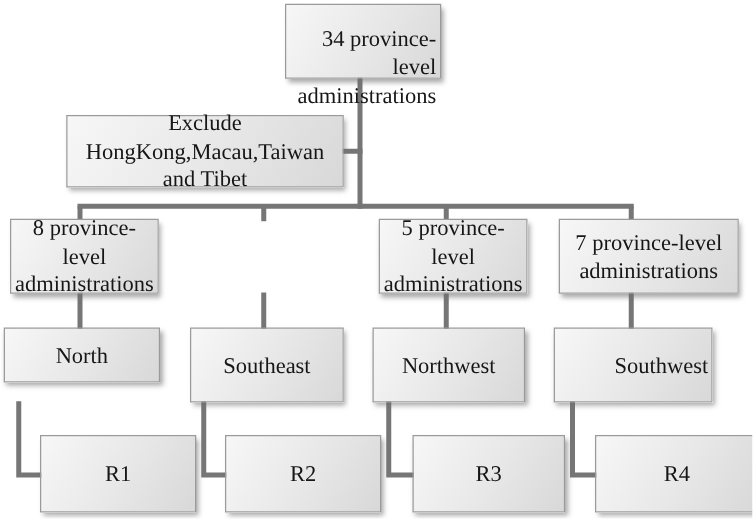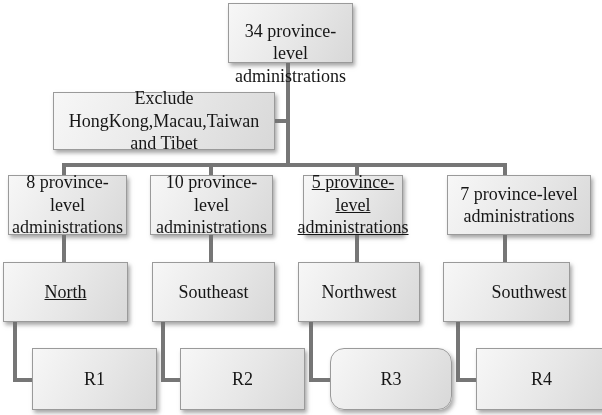--- a/index.html
+++ b/index.html
@@ -31,38 +31,38 @@
     text-align: center;
     font-size: 18px;
     line-height: 1.25;
     color: #161616;
     background: linear-gradient(120deg, #f7f7f7 0%, #e7e7e7 55%, #d8d8d8 100%);
     border: 1px solid #9a9a9a;
     box-shadow: 2px 3px 4px rgba(110,110,110,0.6);
     padding: 2px 3px;
   }
   .node .title { display: block; }
-  .node .subtitle { display: block; margin-top: 18px; }
+  .node .subtitle { display: block; margin-top: 18px; text-align: right; }
 
   #node-china      { left: 228px; top: 3px;   width: 125px; height: 60px; }
   #node-exclude    { left: 53px;  top: 92px;  width: 222px; height: 58px; text-align: center; }
 
   #node-branch-1   { left: 8px;   top: 175px; width: 119px; height: 60px; align-items: center; }
   #node-branch-2   { left: 150px; top: 175px; width: 123px; height: 60px; }
-  #node-branch-3   { left: 303px; top: 175px; width: 100px; height: 60px; text-decoration: underline; }
+  #node-branch-3   { left: 303px; top: 175px; width: 119px; height: 60px; }
   #node-branch-4   { left: 447px; top: 175px; width: 144px; height: 60px; }
 
-  #node-region-1   { left: 3px;   top: 262px; width: 125px; height: 60px; text-decoration: underline; }
+  #node-region-1   { left: 3px;   top: 262px; width: 125px; height: 44px; }
   #node-region-2   { left: 152px; top: 262px; width: 123px; height: 60px; }
   #node-region-3   { left: 298px; top: 262px; width: 122px; height: 60px; }
   #node-region-4   { left: 443px; top: 262px; width: 127px; height: 60px; padding-left: 48px; }
 
   #node-code-1     { left: 32px;  top: 348px; width: 125px; height: 62px; }
   #node-code-2     { left: 180px; top: 348px; width: 125px; height: 62px; }
-  #node-code-3     { left: 330px; top: 348px; width: 122px; height: 62px; border-radius: 14px; }
+  #node-code-3     { left: 330px; top: 348px; width: 122px; height: 62px; }
   #node-code-4     { left: 476px; top: 348px; width: 131px; height: 62px; align-items: center; }
 </style>
 </head>
 <body>
 
 <div class="canvas">
 
   <svg class="connectors" width="602" height="415" viewBox="0 0 602 415">
     <g stroke="#767676" stroke-width="4" fill="none" stroke-linecap="butt" stroke-linejoin="miter">
 
@@ -95,23 +95,20 @@
   </div>
 
   <div class="node" id="node-exclude">
     <span>Exclude HongKong,Macau,Taiwan</span>
     <span>and Tibet</span>
   </div>
 
   <div class="node" id="node-branch-1">
     <span>8 province-level administrations</span>
   </div>
-  <div class="node" id="node-branch-2">
-    <span>10 province-level administrations</span>
-  </div>
   <div class="node" id="node-branch-3">
     <span>5 province-level administrations</span>
   </div>
   <div class="node" id="node-branch-4">
     <span>7 province-level administrations</span>
   </div>
 
   <div class="node" id="node-region-1">
     <span>North</span>
   </div>

